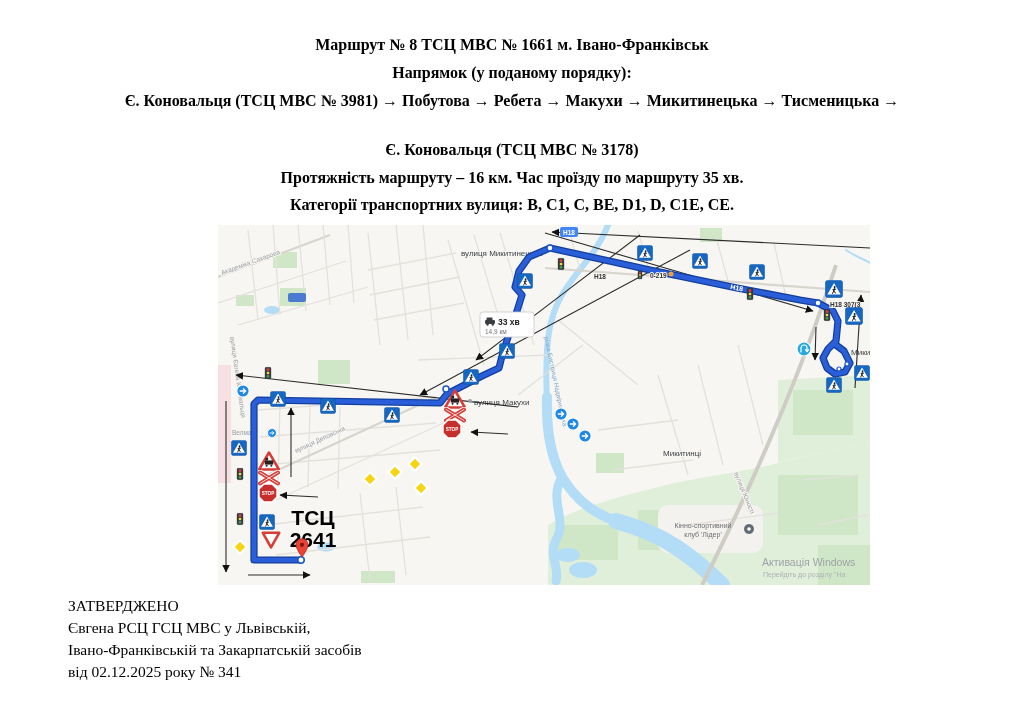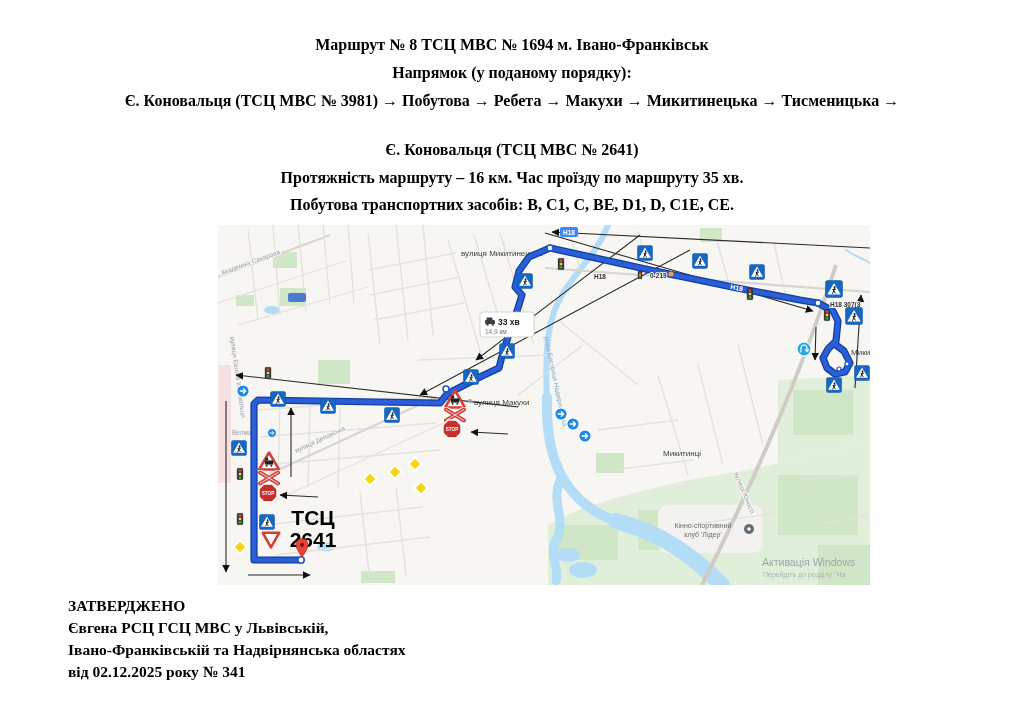--- a/index.html
+++ b/index.html
@@ -1,45 +1,45 @@
 <!DOCTYPE html>
 <html><head>
 <meta charset="utf-8">
 <style>
   html,body{margin:0;padding:0;background:#ffffff;}
   #page{position:relative;width:1024px;height:724px;background:#ffffff;overflow:hidden;
         font-family:"Liberation Serif",serif;}
   .doc-line{position:absolute;left:0;width:100%;text-align:center;font-weight:bold;
             color:#000;font-size:16px;white-space:nowrap;}
-  .approval-line{position:absolute;left:68px;font-weight:bold;color:#000;font-size:15.5px;
+  .approval-line{position:absolute;left:68px;font-weight:normal;color:#000;font-size:15.5px;
             white-space:nowrap;text-align:left;}
   #map-figure{position:absolute;left:218px;top:225px;width:652px;height:360px;}
   svg text{font-family:"Liberation Sans",sans-serif;}
   .maplbl{fill:#3e4347;paint-order:stroke;stroke:#f7f5f1;stroke-width:2.2px;font-size:8px;}
   .maplbl-sm{fill:#9aa0a6;paint-order:stroke;stroke:#f7f5f1;stroke-width:2px;font-size:6.5px;}
   .roadlbl{fill:#333;paint-order:stroke;stroke:#f7f5f1;stroke-width:2px;font-size:6.5px;font-weight:bold;}
   .rd{stroke:#e3e1dc;stroke-width:1.3;fill:none;}
   .rd2{stroke:#d8d5cf;stroke-width:2.2;fill:none;}
   .rd3{stroke:#cfccc6;stroke-width:4;fill:none;}
   .wtr{stroke:#b3dcf6;fill:none;stroke-linecap:round;}
   .grn{fill:#cfe7c6;}
   .grn2{fill:#e0efda;}
   .arr{stroke:#2b2b2b;stroke-width:1.1;fill:none;}
 </style>
 </head>
 <body>
 
 <div id="page">
 
-  <div class="doc-line" style="top:36px">Маршрут № 8 ТСЦ МВС № 1694 м. Івано-Франківськ</div>
+  <div class="doc-line" style="top:36px">Маршрут № 8 ТСЦ МВС № 1661 м. Івано-Франківськ</div>
   <div class="doc-line" style="top:64px">Напрямок (у поданому порядку):</div>
   <div class="doc-line" style="top:92px">Є. Коновальця (ТСЦ МВС № 3981) → Побутова → Ребета → Макухи → Микитинецька → Тисменицька →</div>
-  <div class="doc-line" style="top:141px">Є. Коновальця (ТСЦ МВС № 2641)</div>
+  <div class="doc-line" style="top:141px">Є. Коновальця (ТСЦ МВС № 3178)</div>
   <div class="doc-line" style="top:169px">Протяжність маршруту – 16 км. Час проїзду по маршруту 35 хв.</div>
-  <div class="doc-line" style="top:196px">Побутова транспортних засобів: B, C1, C, BE, D1, D, C1E, CE.</div>
+  <div class="doc-line" style="top:196px">Категорії транспортних вулиця: B, C1, C, BE, D1, D, C1E, CE.</div>
 
   <div id="map-figure">
   <svg width="652" height="360" viewBox="0 0 652 360">
     <defs>
       <marker id="arrow" markerWidth="8" markerHeight="8" refX="6.5" refY="3.5" orient="auto">
         <path d="M0,0 L7,3.5 L0,7 Z" fill="#111"></path>
       </marker>
       <symbol id="ped" viewBox="0 0 20 20">
         <rect x="0.5" y="0.5" width="19" height="19" rx="2.5" fill="#1667c1" stroke="#0d4f9e" stroke-width="0.6"></rect>
         <path d="M10 3.2 L17.4 16 L2.6 16 Z" fill="#fff"></path>
@@ -260,16 +260,16 @@
 
     <g>
       <text x="544" y="341" font-size="10.5" fill="#9fa3a8">Активація Windows</text>
       <text x="545" y="352" font-size="7" fill="#adb0b4">Перейдіть до розділу "На</text>
     </g>
   </svg>
   </div>
 
   <div class="approval-line" style="top:597px">ЗАТВЕРДЖЕНО</div>
   <div class="approval-line" style="top:619px">Євгена РСЦ ГСЦ МВС у Львівській,</div>
-  <div class="approval-line" style="top:641px">Івано-Франківській та Надвірнянська областях</div>
+  <div class="approval-line" style="top:641px">Івано-Франківській та Закарпатській засобів</div>
   <div class="approval-line" style="top:663px">від 02.12.2025 року № 341</div>
 
 </div>
 
 </body></html>

